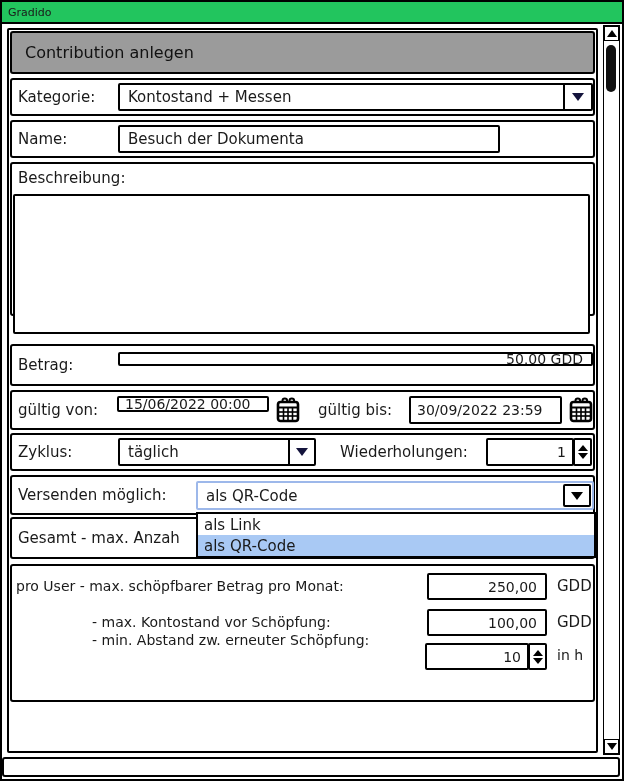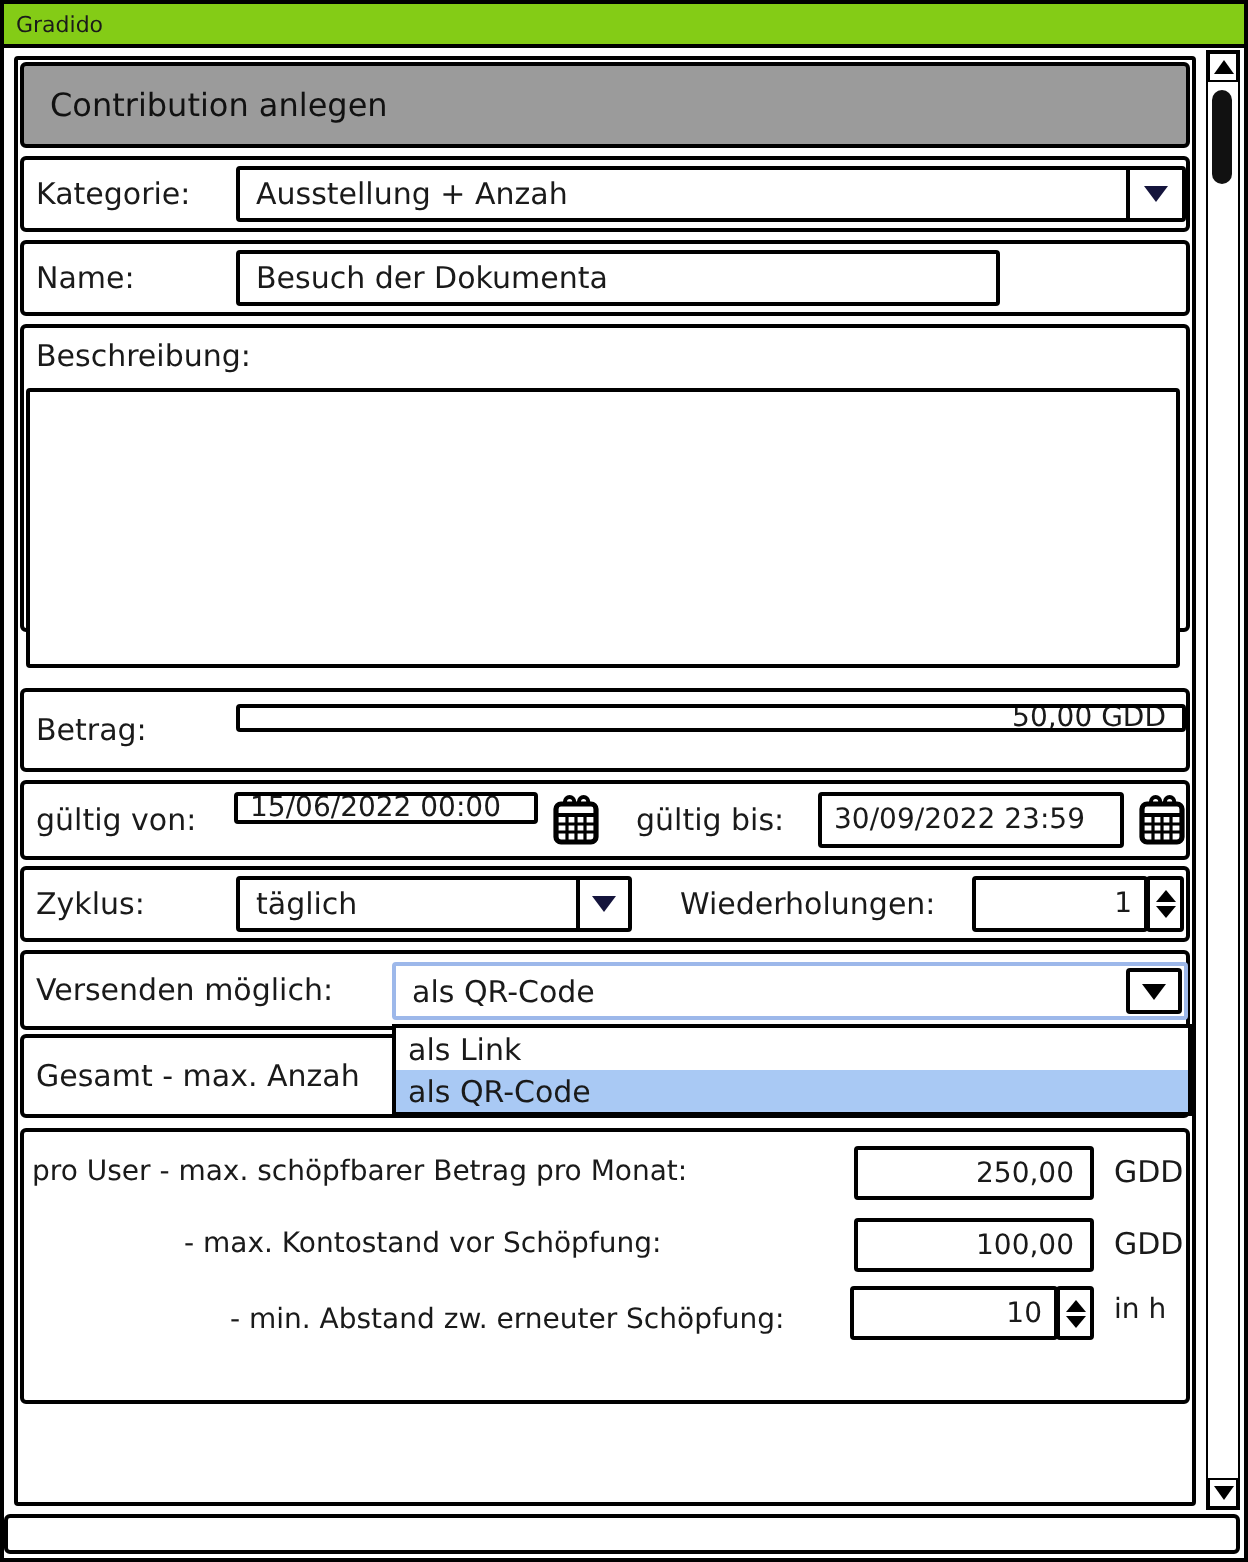--- a/index.html
+++ b/index.html
@@ -1,19 +1,19 @@
 <!DOCTYPE html>
 <html><head>
 <meta charset="utf-8">
 <style>
   html,body{margin:0;padding:0;background:#fff;}
   .win{position:relative;width:624px;height:781px;box-sizing:border-box;border:2px solid #000;
        font-family:"DejaVu Sans",sans-serif;color:#1a1a1a;background:#fff;overflow:hidden;}
   .titlebar{position:absolute;left:0;top:0;right:0;height:20px;border-bottom:2px solid #000;
-       display:flex;align-items:center;padding-left:6px;font-size:11px;background:#84cc16;}
+       display:flex;align-items:center;padding-left:6px;font-size:11px;background:#22c55e;}
   .container{position:absolute;left:5px;top:26px;width:591px;height:725px;border:2px solid #000;
        border-radius:2px;background:#fff;box-sizing:border-box;text-align:center;}
   .panel{position:absolute;left:1px;width:585px;border:2px solid #000;border-radius:3px;
        background:#fff;box-sizing:border-box;}
   .label{position:absolute;font-size:15px;white-space:nowrap;}
   .vcenter{top:50%;transform:translateY(-50%);}
   .box{position:absolute;border:2px solid #000;border-radius:2px;background:#fff;
        box-sizing:border-box;font-size:15px;display:flex;align-items:center;overflow:hidden;}
   .box .txt{padding-left:8px;white-space:nowrap;}
   .num{justify-content:flex-end;}
@@ -57,21 +57,21 @@
 
   <div class="container">
 
     <div class="panel header" style="top:1px;height:43px;">
       <span class="htxt">Contribution anlegen</span>
     </div>
 
     <div class="panel" style="top:48px;height:38px;">
       <span class="label vcenter" style="left:6px;">Kategorie:</span>
       <div class="box" style="left:106px;top:3px;width:475px;height:28px;">
-        <span class="txt">Ausstellung + Anzah</span>
+        <span class="txt">Kontostand + Messen</span>
         <span class="combo-btn">
           <span class="tri-down"></span>
         </span>
       </div>
     </div>
 
     <div class="panel" style="top:90px;height:38px;">
       <span class="label vcenter" style="left:6px;">Name:</span>
       <div class="box" style="left:106px;top:3px;width:382px;height:28px;">
         <span class="txt">Besuch der Dokumenta</span>
@@ -172,21 +172,21 @@
         <span class="txt">250,00</span>
       </div>
       <span class="label" style="left:545px;top:11px;">GDD</span>
 
       <span class="label fs14" style="left:80px;top:48px;">- max. Kontostand vor Schöpfung:</span>
       <div class="box num fs14" style="left:415px;top:43px;width:120px;height:27px;">
         <span class="txt">100,00</span>
       </div>
       <span class="label" style="left:545px;top:47px;">GDD</span>
 
-      <span class="label fs14" style="left:80px;top:86px;margin-left:23px;">- min. Abstand zw. erneuter Schöpfung:</span>
+      <span class="label fs14" style="left:80px;top:66px;">- min. Abstand zw. erneuter Schöpfung:</span>
       <div class="box num fs14" style="left:413px;top:77px;width:104px;height:27px;">
         <span class="txt" style="padding-right:6px;">10</span>
       </div>
       <span class="stepper-btn" style="left:516px;top:77px;width:19px;height:27px;">
         <span class="tri-up-s"></span>
         <span class="tri-down-s"></span>
       </span>
       <span class="label fs14" style="left:545px;top:81px;">in h</span>
     </div>
 

